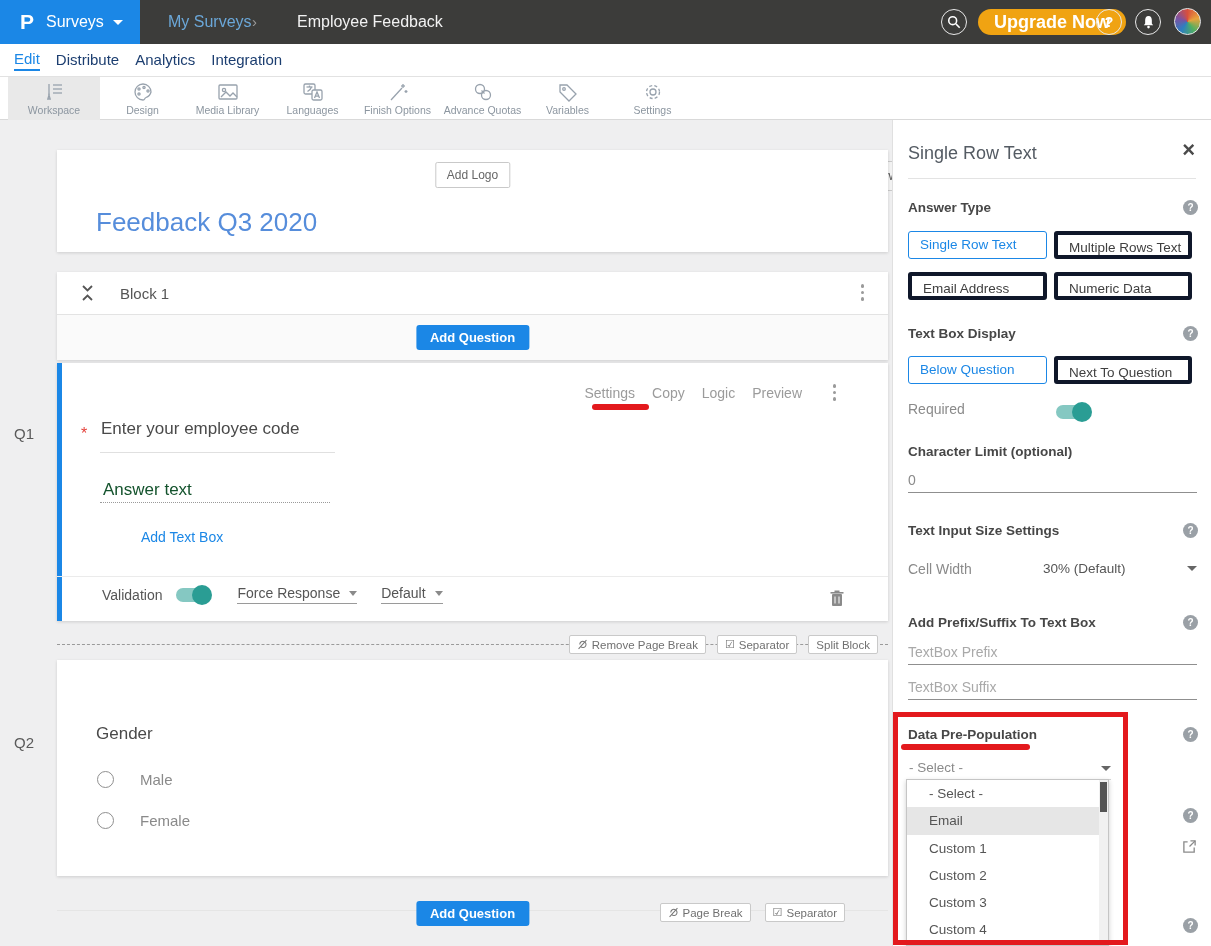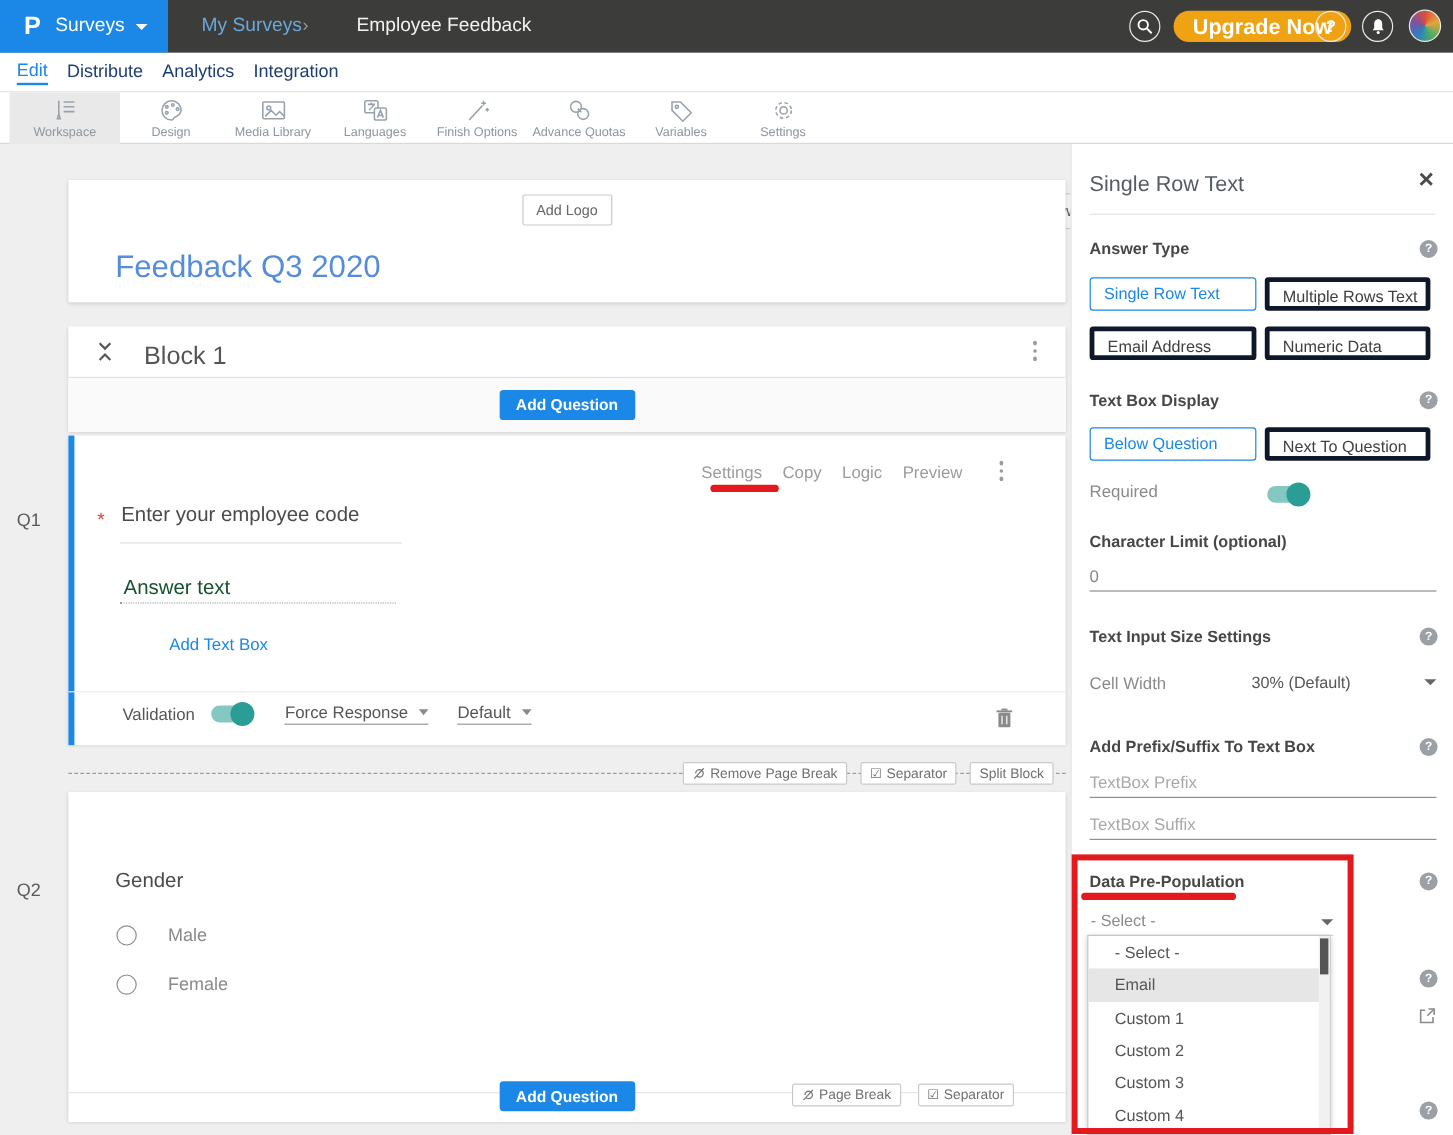--- a/index.html
+++ b/index.html
@@ -46,21 +46,21 @@
   
   .q-label { position:absolute; left:14px; font-size:15px; color:#5a5a5a; }
   .card { position:absolute; left:57px; width:831px; background:#fff; box-shadow:0 1px 3px rgba(0,0,0,.14); }
   .title-card { top:150px; height:102px; }
   .add-logo-btn { position:absolute; left:50%; transform:translateX(-50%); top:12px; background:#fff; border:1px solid #c9c9c9; border-radius:2px; padding:5px 11px; font-size:12px; color:#666; cursor:pointer; }
   .survey-title { position:absolute; left:39px; top:57px; font-size:26px; font-weight:300; color:#568ddb; cursor:text; }
 
   .block-card { top:272px; height:88px; }
   .block-header { position:relative; height:43px; border-bottom:1px solid #e3e3e3; }
   .collapse-icon { position:absolute; left:24px; top:13px; cursor:pointer; }
-  .block-title { position:absolute; left:63px; top:13px; font-size:21px; color:#555; }
+  .block-title { position:absolute; left:63px; top:13px; font-size:15px; color:#555; }
   .dots-v { position:absolute; right:24px; top:12px; display:flex; flex-direction:column; gap:3px; cursor:pointer; }
   .dots-v i { width:3.5px; height:3.5px; border-radius:50%; background:#9a9a9a; }
   .addq-row { position:relative; height:45px; background:#fafafa; }
   .add-question-btn { position:absolute; left:50%; transform:translateX(-50%); top:10px; height:25px; padding:0 14px; background:#1b87e6; border:none; border-radius:3px; color:#fff; font-size:13px; font-weight:bold; cursor:pointer; }
 
   .q1-card { top:363px; height:258px; }
   .q1-accent { position:absolute; left:0; top:0; width:5px; height:100%; background:#1b87e6; }
   .q-tabs { position:absolute; top:22px; right:86px; display:flex; gap:17px; }
   .q-tab { font-size:14px; color:#9b9b9b; cursor:pointer; }
   .q1-dots { top:21px; right:52px; position:absolute; display:flex; flex-direction:column; gap:3px; cursor:pointer; }
@@ -79,21 +79,21 @@
   .sel-inline { font-size:14px; color:#555; border-bottom:1px solid #9a9a9a; padding-bottom:2px; cursor:pointer; display:flex; align-items:center; gap:9px; }
   .sel-inline .caret { border-top-color:#8a8a8a; border-left-width:4.5px; border-right-width:4.5px; margin:0; }
   .fr-sel { margin-left:27px; } .def-sel { margin-left:24px; }
   .trash { position:absolute; right:44px; top:13px; cursor:pointer; }
 
   .dashed-line { position:absolute; left:57px; top:644px; width:831px; border-top:1px dashed #9a9a9a; }
   .break-btns { position:absolute; top:635px; right:333px; display:flex; gap:11px; }
   .break-btn { background:#fff; border:1px solid #c9c9c9; border-radius:2px; padding:2px 7px; font-size:11.5px; color:#707070; cursor:pointer; display:flex; align-items:center; gap:4px; white-space:nowrap; }
   .chk-glyph { font-size:11px; color:#707070; }
 
-  .q2-card { top:660px; height:275px; }
+  .q2-card { top:660px; height:216px; }
   .q2-text { position:absolute; left:39px; top:64px; font-size:17px; color:#4a4a4a; cursor:text; }
   .radio-row { position:absolute; left:40px; display:flex; align-items:center; gap:26px; cursor:pointer; }
   .radio-circle { width:17px; height:17px; border:1px solid #8f8f8f; border-radius:50%; background:#fff; }
   .radio-label { font-size:15px; color:#8a8a8a; }
   .q2-bottomline { position:absolute; left:0; right:0; top:250px; border-top:1px solid #e5e5e5; }
   .q2-addq { position:absolute; left:50%; transform:translateX(-50%); top:241px; height:25px; padding:0 14px; background:#1b87e6; border:none; border-radius:3px; color:#fff; font-size:13px; font-weight:bold; cursor:pointer; }
   .q2-side-btns { position:absolute; right:43px; top:243px; display:flex; gap:14px; }
 
   
   .panel { position:absolute; left:892px; top:120px; width:319px; height:826px; background:#fff; border-left:1px solid #e0e0e0; }

